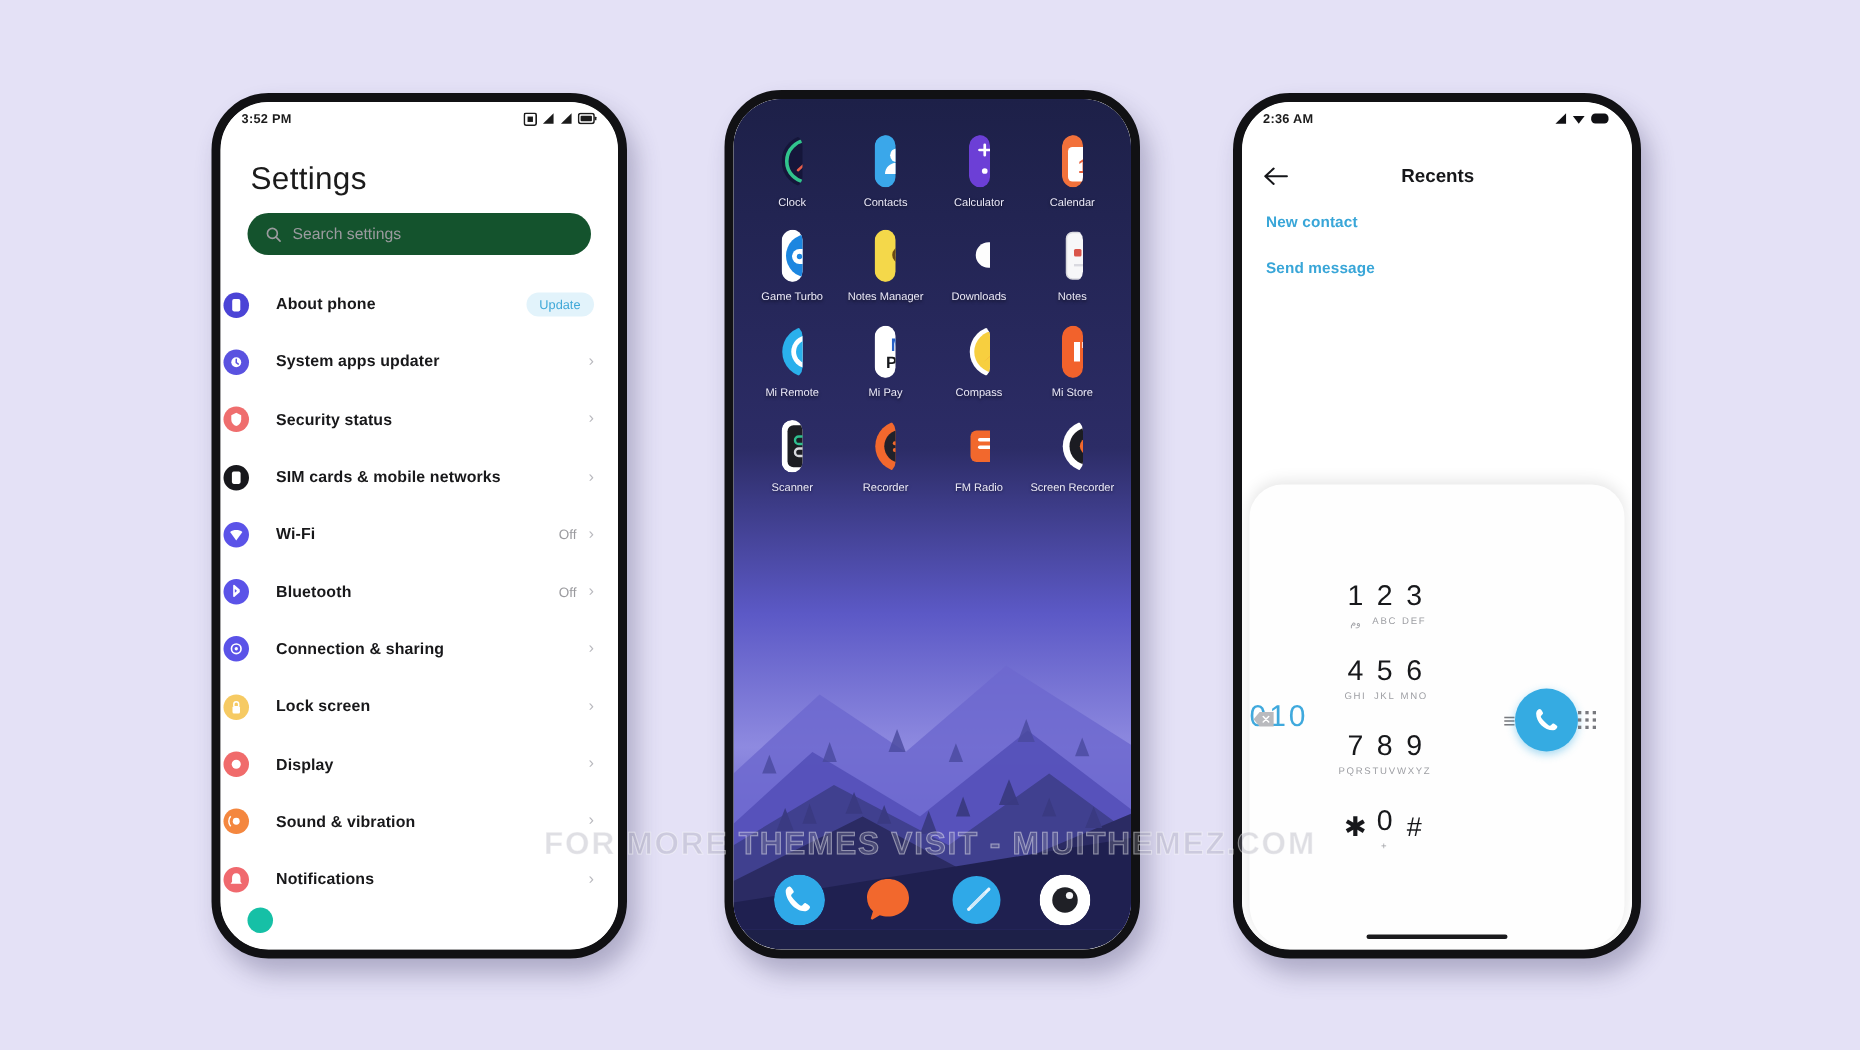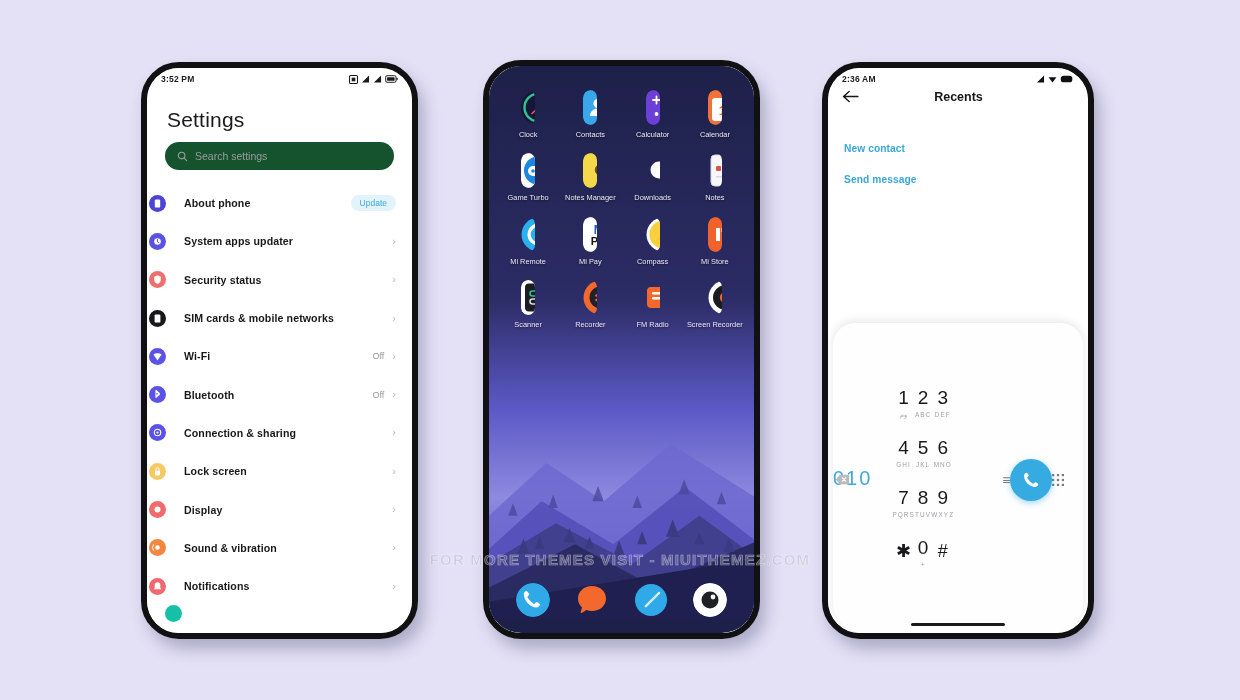--- a/index.html
+++ b/index.html
@@ -86,21 +86,21 @@
     line-height:1.25; max-width:58px; text-shadow:0 1px 2px rgba(0,0,0,.5);
   }
   .dock {
     position:absolute; left:0; right:0; bottom:16px;
     display:flex; justify-content:space-around; padding:0 14px;
   }
   .dock-ic { width:34px; height:34px; border-radius:50%; position:relative; overflow:hidden; }
 
   
   #phone-dialer .screen { background:#fff; }
-  .dl-appbar { display:flex; align-items:flex-start; height:34px; padding:0 14px; }
+  .dl-appbar { display:flex; align-items:flex-end; height:34px; padding:0 14px; }
   .dl-title { flex:1; text-align:center; font-size:12.5px; font-weight:bold; color:#16171a; margin-left:-16px; }
   .dl-links { padding:10px 16px 0 16px; }
   .dl-link { font-size:10.2px; color:#39a6d8; font-weight:bold; padding:9px 0 11px 0; letter-spacing:.1px; }
   .keypad-card {
     position:absolute; left:5px; right:5px; bottom:0; top:255px;
     background:#fefefe; border-radius:22px 22px 30px 30px;
     box-shadow:0 -2px 10px rgba(0,0,0,.10);
     display:flex; flex-direction:row; align-items:center;
   }
   .dl-number-row {
@@ -119,21 +119,21 @@
     width:42px; height:42px; border-radius:50%; background:#35abe2;
     display:flex; align-items:center; justify-content:center;
     box-shadow:0 2px 6px rgba(53,171,226,.45);
   }
   .side-ic { color:#78797e; font-size:14px; line-height:1; }
   .home-ind { position:absolute; bottom:7px; left:50%; transform:translateX(-50%); width:94px; height:3.5px; border-radius:2px; background:#1a1a1d; }
 
   
   .watermark {
     position:absolute; left:0; right:0; top:551px;
-    text-align:center; font-size:15px; font-weight:bold;
+    text-align:center; font-size:21px; font-weight:bold;
     letter-spacing:1.2px; color:rgba(150,150,165,.30);
     -webkit-text-stroke:0.7px rgba(255,255,255,.45);
     pointer-events:none; white-space:nowrap;
   }
 </style>
 </head>
 <body style="background: rgb(228, 225, 246);">
 
 <div class="stage">
 

